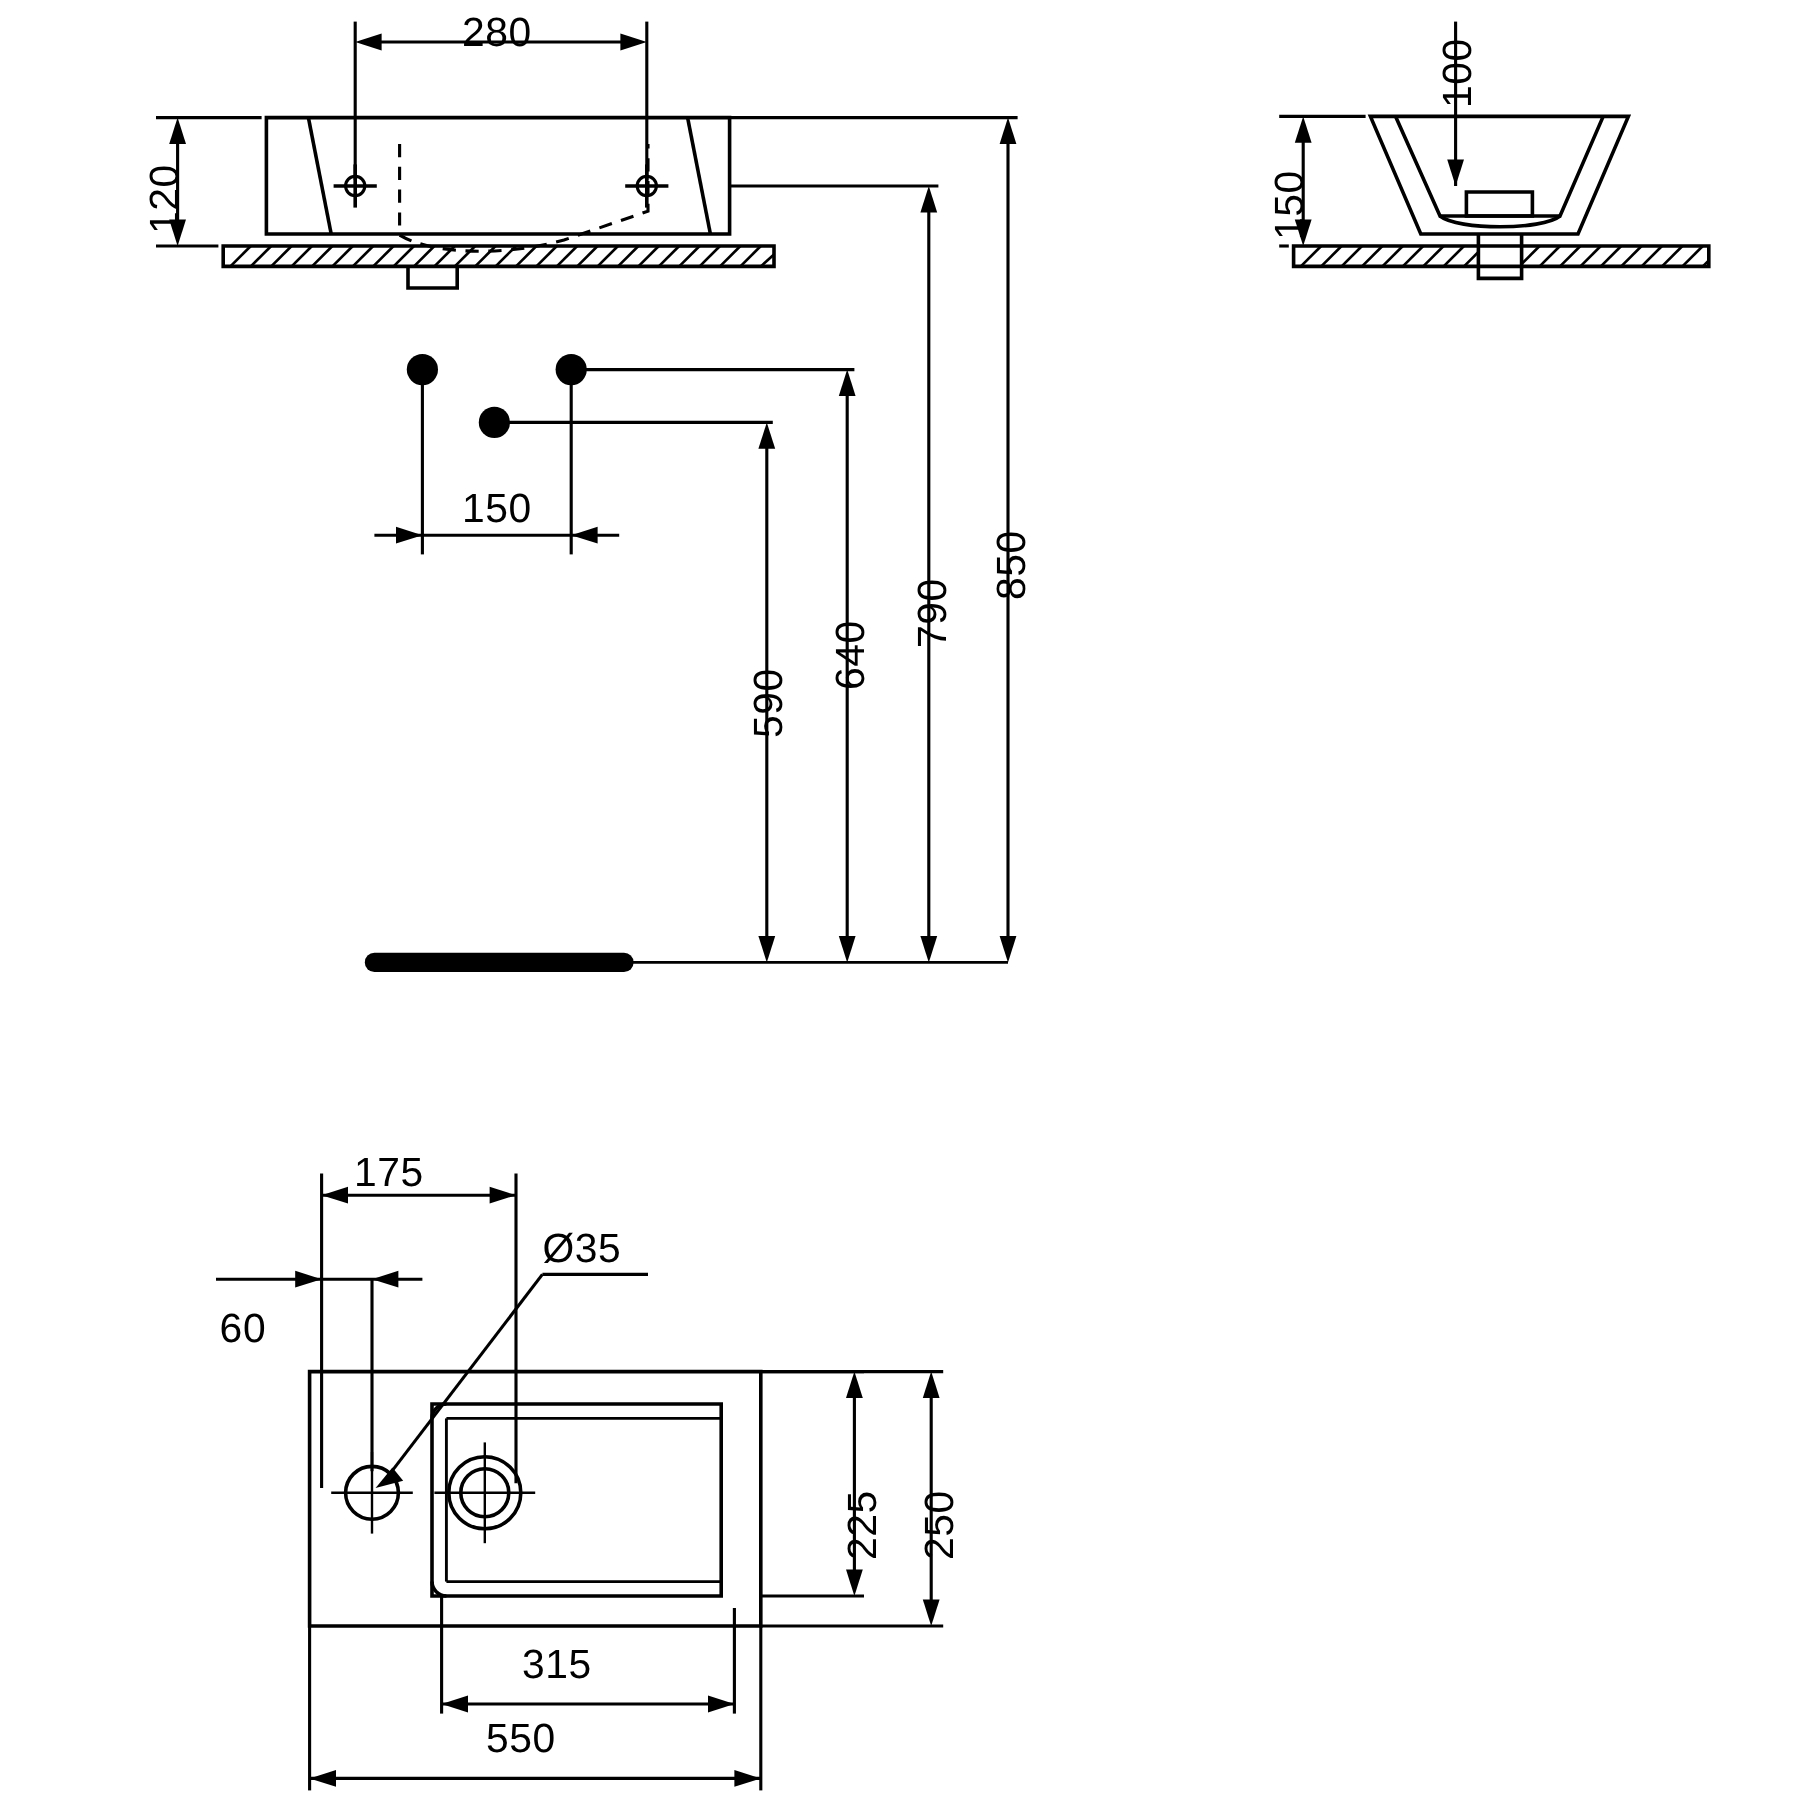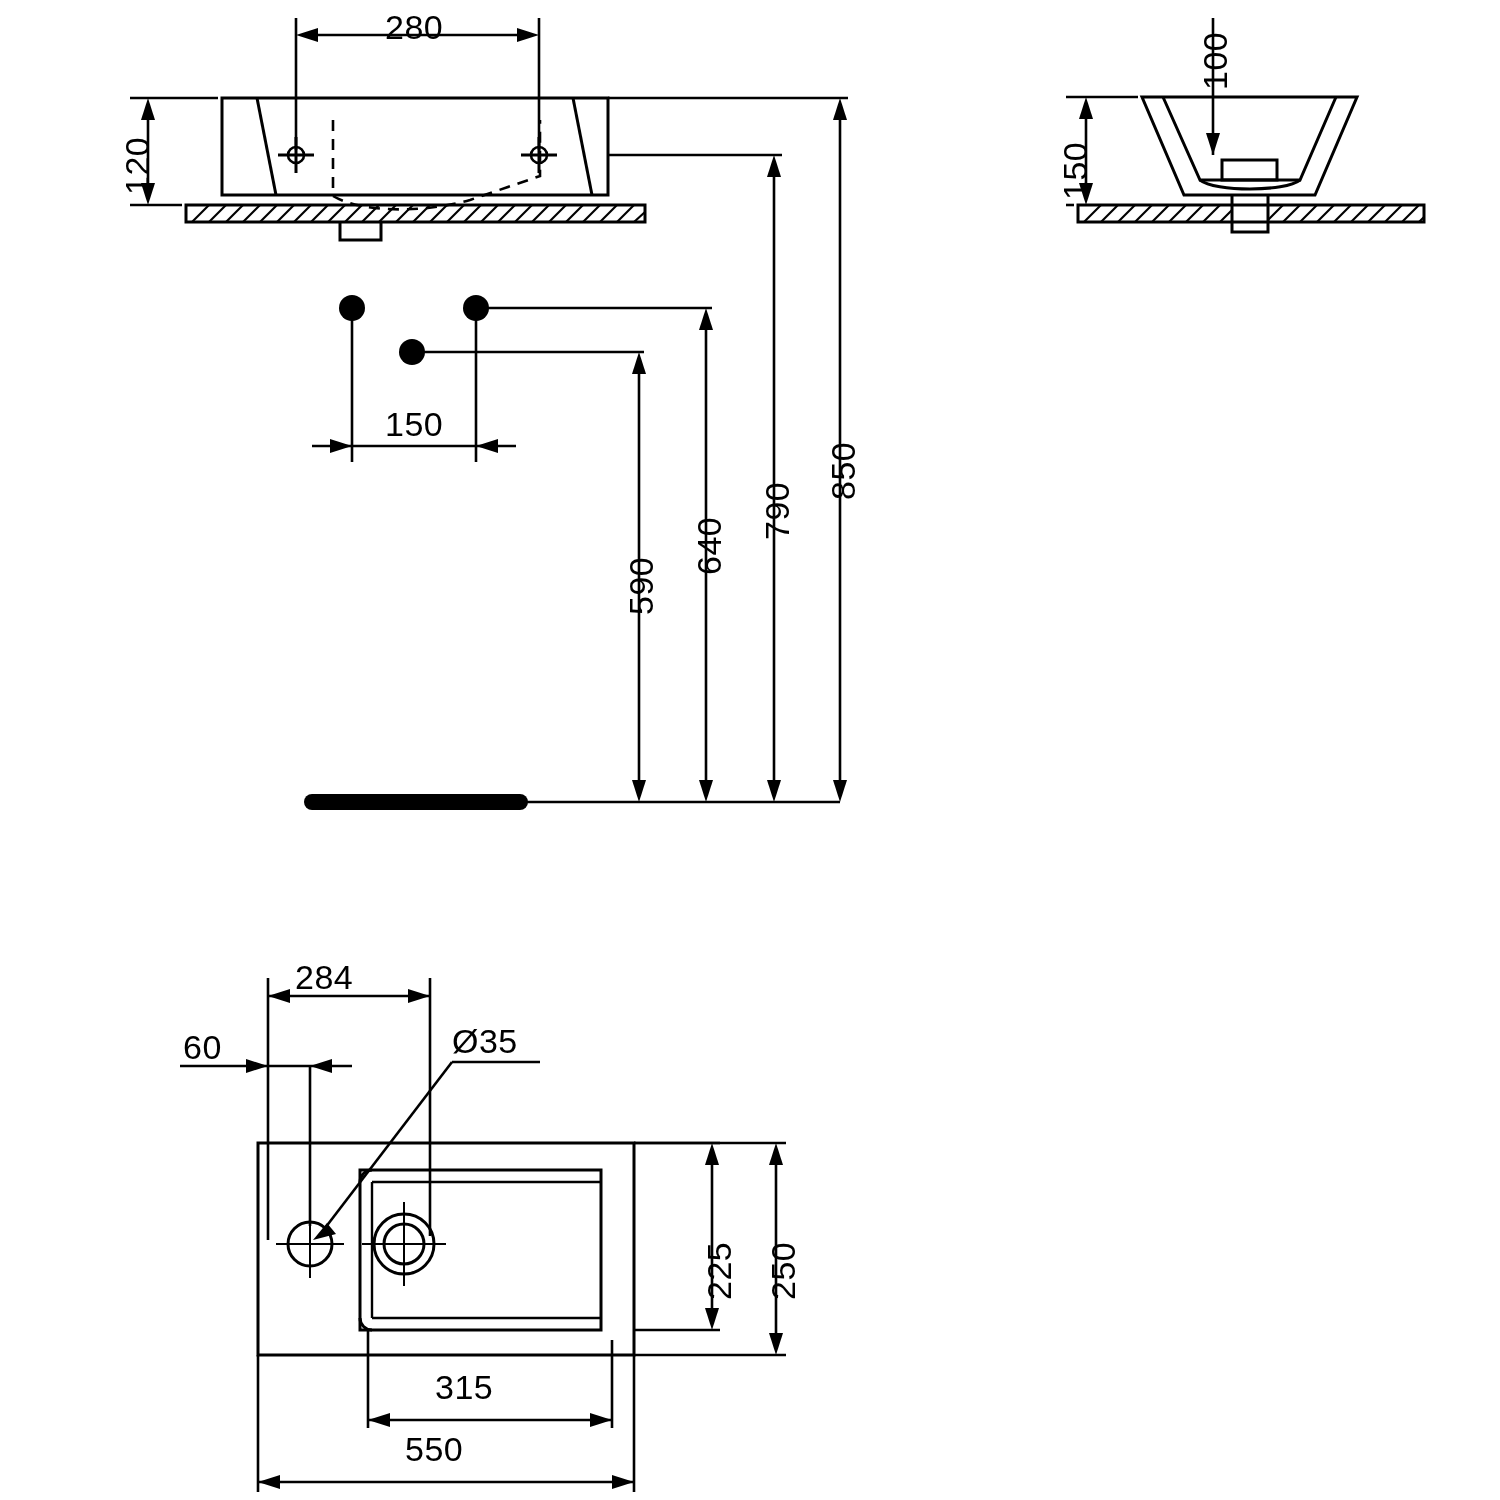--- a/index.html
+++ b/index.html
@@ -309,23 +309,23 @@
   <div class="dim-label vert" style="left:1056px; top:200px;">150</div>
 
   <div class="dim-label vert" style="left:622px; top:615px;">590</div>
 
   <div class="dim-label vert" style="left:690px; top:575px;">640</div>
 
   <div class="dim-label vert" style="left:758px; top:540px;">790</div>
 
   <div class="dim-label vert" style="left:824px; top:500px;">850</div>
 
-  <div class="dim-label" style="left:295px; top:958px;">284</div>
-
-  <div class="dim-label" style="left:183px; top:1028px;">60</div>
+  <div class="dim-label" style="left:295px; top:958px;">175</div>
+
+  <div class="dim-label" style="left:183px; top:1088px;">60</div>
 
   <div class="dim-label" style="left:452px; top:1022px;">Ø35</div>
 
   <div class="dim-label vert" style="left:700px; top:1300px;">225</div>
 
   <div class="dim-label vert" style="left:764px; top:1300px;">250</div>
 
   <div class="dim-label" style="left:435px; top:1368px;">315</div>
 
   <div class="dim-label" style="left:405px; top:1430px;">550</div>

